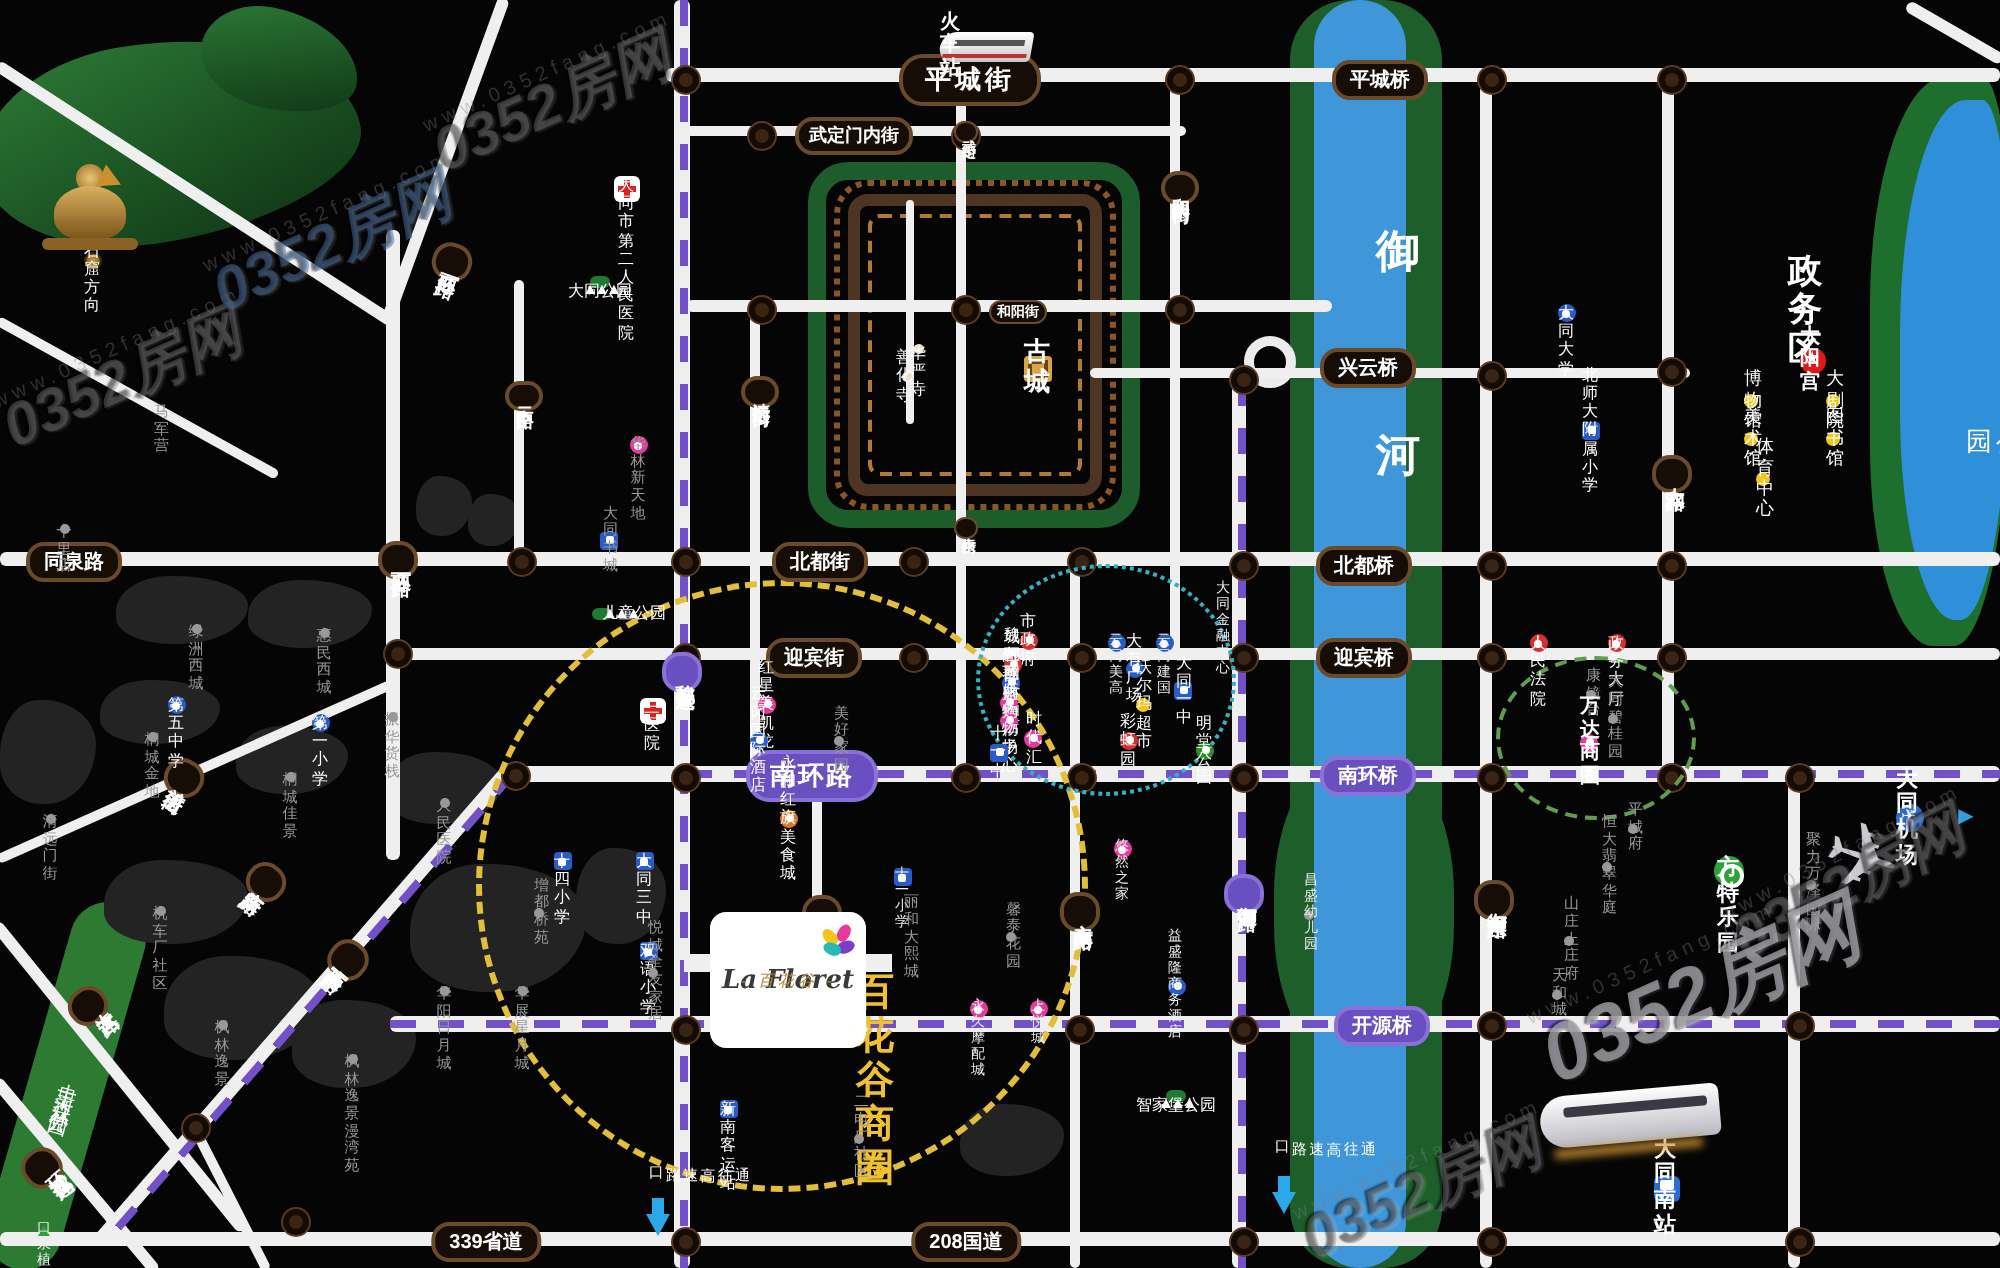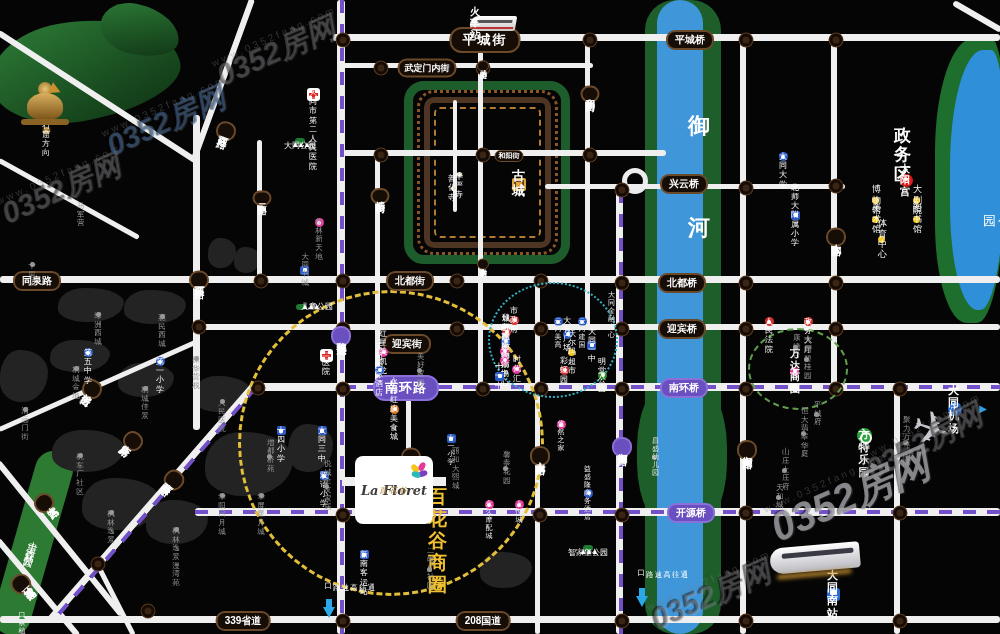--- a/index.html
+++ b/index.html
@@ -307,21 +307,21 @@
     <div class="badge dt v" style="left: 483px; top: 66px; transform: translate(-50%, -50%);">武定街</div>
     <div class="badge ds v" style="left: 590px; top: 94px; transform: translate(-50%, -50%);">和阳门内街</div>
     <div class="badge d v" style="left: 226px; top: 131px; transform: translate(-50%, -50%) rotate(20deg);">西环路</div>
     <div class="badge d v" style="left: 199px; top: 280px; transform: translate(-50%, -50%);">西环路</div>
     <div class="badge ds v" style="left: 262px; top: 198px; transform: translate(-50%, -50%);">云中路</div>
     <div class="badge ds v" style="left: 380px; top: 196px; transform: translate(-50%, -50%);">清远门街</div>
     <div class="badge dt" style="left: 509px; top: 156px; transform: translate(-50%, -50%);">和阳街</div>
     <div class="badge dt v" style="left: 483px; top: 264px; transform: translate(-50%, -50%);">永泰街</div>
     <div class="badge d" style="left: 37px; top: 281px; transform: translate(-50%, -50%);">同泉路</div>
     <div class="badge d" style="left: 410px; top: 281px; transform: translate(-50%, -50%);">北都街</div>
-    <div class="badge d" style="left: 407px; top: 344px; transform: translate(-50%, -50%);">迎宾街</div>
+    <div class="badge d" style="left: 407px; top: 329px; transform: translate(-50%, -50%);">迎宾街</div>
     <div class="badge d" style="left: 684px; top: 184px; transform: translate(-50%, -50%);">兴云桥</div>
     <div class="badge d" style="left: 682px; top: 283px; transform: translate(-50%, -50%);">北都桥</div>
     <div class="badge d" style="left: 682px; top: 329px; transform: translate(-50%, -50%);">迎宾桥</div>
     <div class="badge d v" style="left: 836px; top: 237px; transform: translate(-50%, -50%);">太和路</div>
     <div class="badge d v" style="left: 747px; top: 450px; transform: translate(-50%, -50%);">御河东路</div>
     <div class="badge d v" style="left: 411px; top: 457px; transform: translate(-50%, -50%);">红旗街</div>
     <div class="badge d v" style="left: 540px; top: 456px; transform: translate(-50%, -50%);">永泰南路</div>
     <div class="badge d v" style="left: 174px; top: 480px; transform: translate(-50%, -50%) rotate(41deg);">南环西路</div>
     <div class="badge d v" style="left: 92px; top: 389px; transform: translate(-50%, -50%) rotate(30deg);">前进街</div>
     <div class="badge d v" style="left: 44px; top: 503px; transform: translate(-50%, -50%) rotate(-40deg);">大运路</div>

